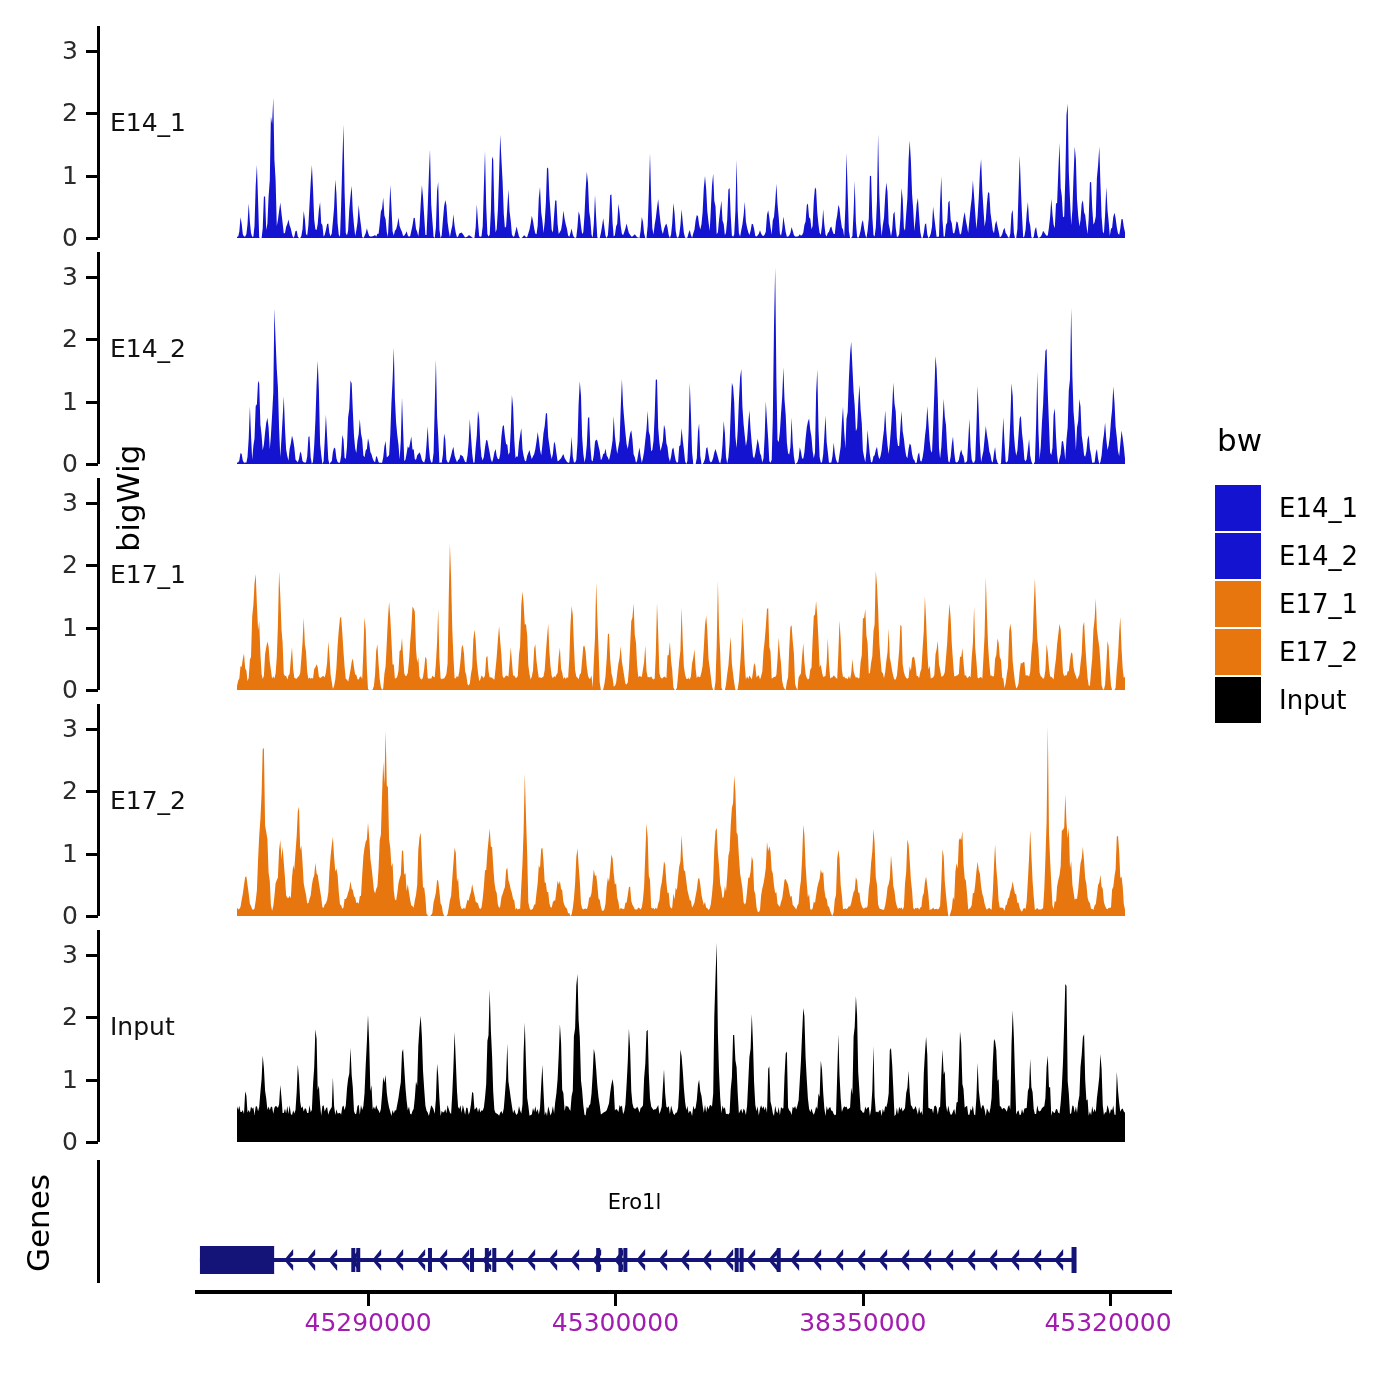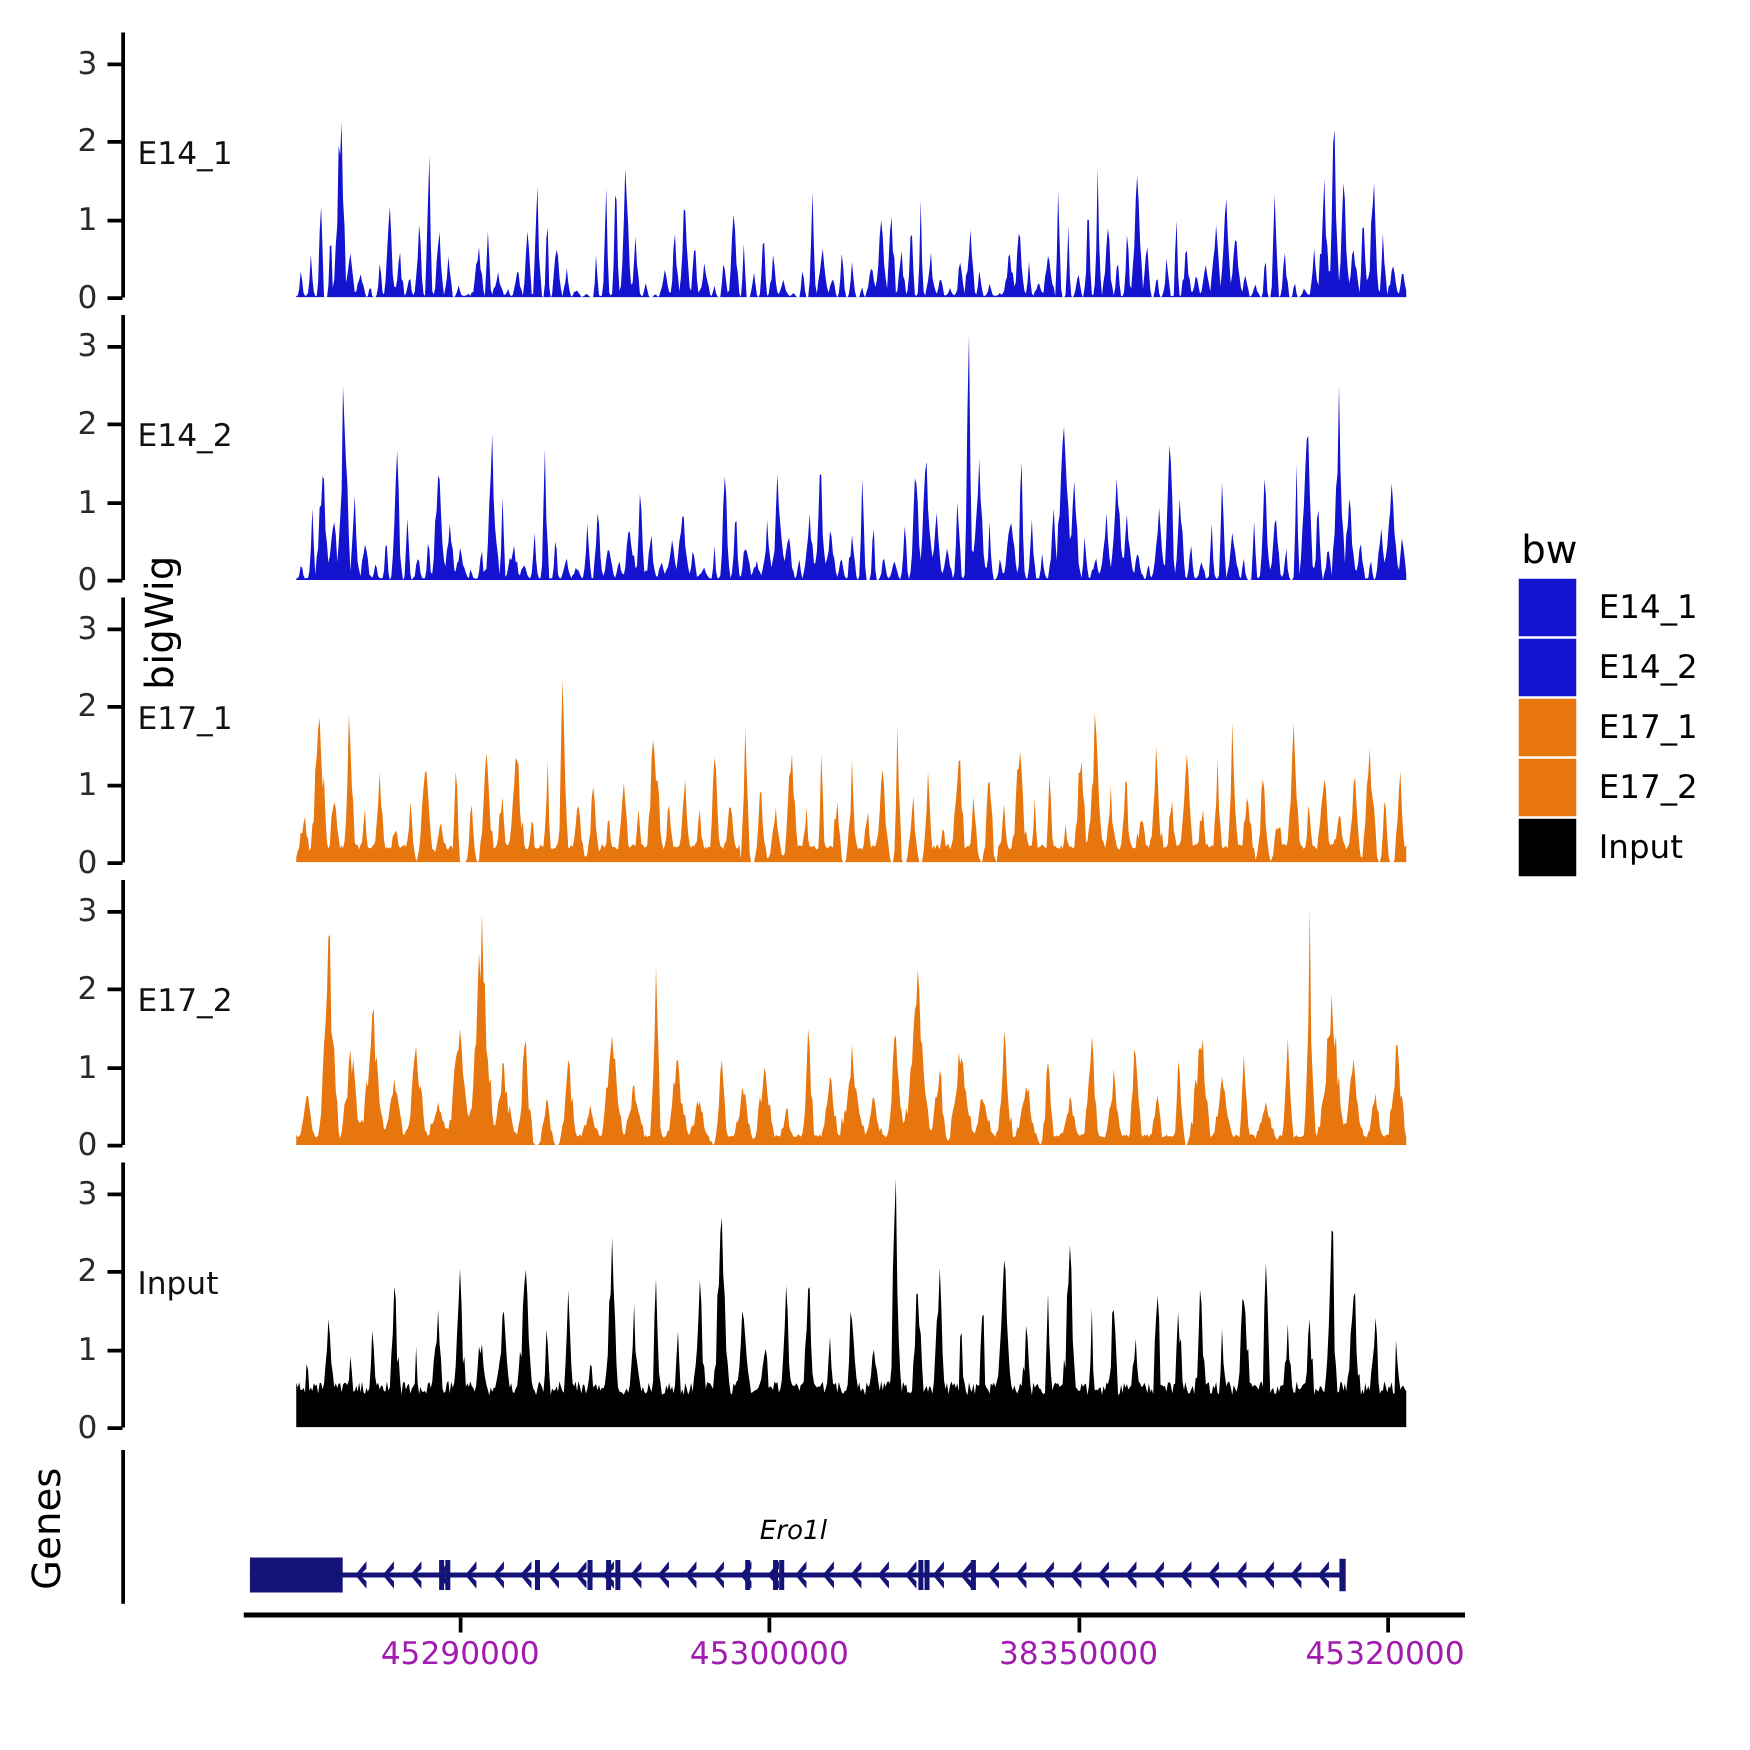--- a/index.html
+++ b/index.html
@@ -64,21 +64,21 @@
     position:absolute;top:4px;width:3px;height:12px;background:#000;
   }
   #xaxis .xticklab{
     position:absolute;top:18px;font-size:25px;color:#a21caf;
     transform:translateX(-50%);white-space:nowrap;
   }
 
   
   #legend{position:absolute;left:1215px;top:425px;width:180px;}
   #legend .legend-title{
-    font-size:31px;color:#000;margin:0 0 6px 2px;line-height:1;
+    font-size:31px;color:#000;margin:0 0 28px 2px;line-height:1;
   }
   .legend-row{display:flex;align-items:center;height:48px;}
   .legend-key{
     width:46px;height:46px;flex:0 0 46px;
   }
   .legend-text{
     margin-left:18px;font-size:26px;color:#000;white-space:nowrap;
   }
 </style>
 </head>
@@ -173,21 +173,21 @@
         <div class="plotarea">
           <svg width="1080" height="212">
             <path d="M137,212 L137.0,176.2 L138.2,180.1 L139.3,175.8 L140.5,182.0 L141.7,181.9 L142.8,180.1 L144.0,183.9 L145.2,161.2 L146.4,165.8 L147.5,182.5 L148.7,179.9 L149.9,182.8 L151.0,176.5 L152.2,178.8 L153.4,177.6 L154.5,184.9 L155.7,176.4 L156.9,176.3 L158.1,181.3 L159.2,177.0 L160.4,162.1 L161.6,149.1 L162.7,125.4 L163.9,138.0 L165.1,160.7 L166.2,168.2 L167.4,179.7 L168.6,176.5 L169.8,180.3 L170.9,176.7 L172.1,176.8 L173.3,183.8 L174.4,177.7 L175.6,176.1 L176.8,176.5 L177.9,178.0 L179.1,174.2 L180.3,155.0 L181.5,167.7 L182.6,182.9 L183.8,183.0 L185.0,178.6 L186.1,183.4 L187.3,175.9 L188.5,183.9 L189.6,175.2 L190.8,183.7 L192.0,185.2 L193.2,180.2 L194.3,183.6 L195.5,180.1 L196.7,161.9 L197.8,134.4 L199.0,148.3 L200.2,171.7 L201.3,178.2 L202.5,176.2 L203.7,181.5 L204.9,178.3 L206.0,178.7 L207.2,183.0 L208.4,182.9 L209.5,175.2 L210.7,182.3 L211.9,179.8 L213.0,154.9 L214.2,137.2 L215.4,99.2 L216.6,108.8 L217.7,160.0 L218.9,155.6 L220.1,174.3 L221.2,185.8 L222.4,176.1 L223.6,175.3 L224.7,181.5 L225.9,178.4 L227.1,176.9 L228.3,184.8 L229.4,181.0 L230.6,178.9 L231.8,176.9 L232.9,147.2 L234.1,176.1 L235.3,185.1 L236.4,179.3 L237.6,183.4 L238.8,183.3 L240.0,182.8 L241.1,184.7 L242.3,176.9 L243.5,175.6 L244.6,180.3 L245.8,175.5 L247.0,158.5 L248.1,148.9 L249.3,143.5 L250.5,117.7 L251.7,145.3 L252.8,157.2 L254.0,180.9 L255.2,184.3 L256.3,183.4 L257.5,176.1 L258.7,174.8 L259.8,184.7 L261.0,175.1 L262.2,180.1 L263.4,175.9 L264.5,163.6 L265.7,135.5 L266.9,111.6 L268.0,84.8 L269.2,112.8 L270.4,161.0 L271.5,155.2 L272.7,179.5 L273.9,176.5 L275.1,179.6 L276.2,175.1 L277.4,178.8 L278.6,180.4 L279.7,183.2 L280.9,178.7 L282.1,163.9 L283.2,147.1 L284.4,152.8 L285.6,145.1 L286.8,162.7 L287.9,171.2 L289.1,177.6 L290.3,181.7 L291.4,186.1 L292.6,179.9 L293.8,183.6 L294.9,180.2 L296.1,180.4 L297.3,174.3 L298.5,167.8 L299.6,159.7 L300.8,152.2 L302.0,122.4 L303.1,118.9 L304.3,138.4 L305.5,158.0 L306.6,170.4 L307.8,180.2 L309.0,176.5 L310.2,183.8 L311.3,184.4 L312.5,181.0 L313.7,178.7 L314.8,168.0 L316.0,151.4 L317.2,155.8 L318.3,115.8 L319.5,97.4 L320.7,85.7 L321.9,106.5 L323.0,140.6 L324.2,158.9 L325.4,175.4 L326.5,180.5 L327.7,182.6 L328.9,186.0 L330.0,180.7 L331.2,175.2 L332.4,176.9 L333.6,179.5 L334.7,183.8 L335.9,169.3 L337.1,133.7 L338.2,145.3 L339.4,168.5 L340.6,185.9 L341.7,180.8 L342.9,182.6 L344.1,182.0 L345.3,179.0 L346.4,183.3 L347.6,175.0 L348.8,179.3 L349.9,182.6 L351.1,184.1 L352.3,163.0 L353.4,137.3 L354.6,102.0 L355.8,130.8 L357.0,160.9 L358.1,176.7 L359.3,178.9 L360.5,175.2 L361.6,183.0 L362.8,174.9 L364.0,179.5 L365.1,184.8 L366.3,177.5 L367.5,177.9 L368.7,184.7 L369.8,181.5 L371.0,174.1 L372.2,161.8 L373.3,163.2 L374.5,179.8 L375.7,178.6 L376.8,177.1 L378.0,182.2 L379.2,177.7 L380.4,182.5 L381.5,180.2 L382.7,180.8 L383.9,177.3 L385.0,167.7 L386.2,154.1 L387.4,111.1 L388.5,105.3 L389.7,59.7 L390.9,100.7 L392.1,126.2 L393.2,161.5 L394.4,180.1 L395.6,183.1 L396.7,183.6 L397.9,184.3 L399.1,185.7 L400.2,182.7 L401.4,181.0 L402.6,184.1 L403.8,178.3 L404.9,164.7 L406.1,147.9 L407.3,113.4 L408.4,151.2 L409.6,159.4 L410.8,168.6 L411.9,176.1 L413.1,183.2 L414.3,179.6 L415.5,183.3 L416.6,185.0 L417.8,183.1 L419.0,176.1 L420.1,180.6 L421.3,183.4 L422.5,174.3 L423.6,122.8 L424.8,92.4 L426.0,134.5 L427.2,168.1 L428.3,175.5 L429.5,185.7 L430.7,184.9 L431.8,184.5 L433.0,178.1 L434.2,181.8 L435.3,176.2 L436.5,182.2 L437.7,179.0 L438.8,184.6 L440.0,178.0 L441.2,155.1 L442.4,134.8 L443.5,161.2 L444.7,184.9 L445.9,181.4 L447.0,186.0 L448.2,176.3 L449.4,180.8 L450.5,185.5 L451.7,182.6 L452.9,176.1 L454.1,183.6 L455.2,172.2 L456.4,163.2 L457.6,148.9 L458.7,125.4 L459.9,94.2 L461.1,112.8 L462.2,159.8 L463.4,163.3 L464.6,181.1 L465.8,175.5 L466.9,176.5 L468.1,176.5 L469.3,178.9 L470.4,180.9 L471.6,166.2 L472.8,160.8 L473.9,106.3 L475.1,98.2 L476.3,55.5 L477.5,44.0 L478.6,89.9 L479.8,106.9 L481.0,150.4 L482.1,160.0 L483.3,175.3 L484.5,184.7 L485.6,185.6 L486.8,176.8 L488.0,178.8 L489.2,175.4 L490.3,173.9 L491.5,163.7 L492.7,143.8 L493.8,118.7 L495.0,124.7 L496.2,139.6 L497.3,155.3 L498.5,167.3 L499.7,175.3 L500.9,184.4 L502.0,183.7 L503.2,182.8 L504.4,182.1 L505.5,181.5 L506.7,180.2 L507.9,176.8 L509.0,173.2 L510.2,162.6 L511.4,154.6 L512.6,148.9 L513.7,156.8 L514.9,180.4 L516.1,179.0 L517.2,179.8 L518.4,182.0 L519.6,174.9 L520.7,177.0 L521.9,175.6 L523.1,184.2 L524.3,180.9 L525.4,174.4 L526.6,154.4 L527.8,131.0 L528.9,98.6 L530.1,118.2 L531.3,161.1 L532.4,173.3 L533.6,177.8 L534.8,178.7 L536.0,178.5 L537.1,176.5 L538.3,178.7 L539.5,182.7 L540.6,177.9 L541.8,177.2 L543.0,175.3 L544.1,148.2 L545.3,133.7 L546.5,101.2 L547.7,99.7 L548.8,143.1 L550.0,168.5 L551.2,176.5 L552.3,178.3 L553.5,180.0 L554.7,179.2 L555.8,179.3 L557.0,177.6 L558.2,175.1 L559.4,183.9 L560.5,180.9 L561.7,176.4 L562.9,156.5 L564.0,139.3 L565.2,163.7 L566.4,176.8 L567.5,177.7 L568.7,175.9 L569.9,184.0 L571.1,175.4 L572.2,179.8 L573.4,183.7 L574.6,185.1 L575.7,182.8 L576.9,182.6 L578.1,177.8 L579.2,159.2 L580.4,119.4 L581.6,126.2 L582.8,141.2 L583.9,158.2 L585.1,171.7 L586.3,180.2 L587.4,175.9 L588.6,183.3 L589.8,180.7 L590.9,181.7 L592.1,186.1 L593.3,175.7 L594.5,179.5 L595.6,178.0 L596.8,170.1 L598.0,154.8 L599.1,149.8 L600.3,161.2 L601.5,166.1 L602.6,175.2 L603.8,182.7 L605.0,174.8 L606.2,182.4 L607.3,175.9 L608.5,179.4 L609.7,175.5 L610.8,174.9 L612.0,176.7 L613.2,163.6 L614.3,86.4 L615.5,47.0 L616.7,12.5 L617.9,103.8 L619.0,141.2 L620.2,167.8 L621.4,183.3 L622.5,175.4 L623.7,179.1 L624.9,177.3 L626.0,184.0 L627.2,183.8 L628.4,184.5 L629.6,182.7 L630.7,159.8 L631.9,147.3 L633.1,105.1 L634.2,104.9 L635.4,130.3 L636.6,137.2 L637.7,163.1 L638.9,183.5 L640.1,181.0 L641.3,178.7 L642.4,183.5 L643.6,178.5 L644.8,180.5 L645.9,185.0 L647.1,175.5 L648.3,150.7 L649.4,127.2 L650.6,118.8 L651.8,84.0 L653.0,113.6 L654.1,152.8 L655.3,174.8 L656.5,181.2 L657.6,176.2 L658.8,185.4 L660.0,178.4 L661.1,175.2 L662.3,178.5 L663.5,176.3 L664.7,180.3 L665.8,176.5 L667.0,182.9 L668.2,138.9 L669.3,136.3 L670.5,171.4 L671.7,176.5 L672.8,183.1 L674.0,185.9 L675.2,175.7 L676.4,181.4 L677.5,183.3 L678.7,176.9 L679.9,185.3 L681.0,177.0 L682.2,178.5 L683.4,178.2 L684.5,146.6 L685.7,123.4 L686.9,121.6 L688.1,177.5 L689.2,180.2 L690.4,181.5 L691.6,184.9 L692.7,176.7 L693.9,178.3 L695.1,176.0 L696.2,179.6 L697.4,175.5 L698.6,170.2 L699.8,150.4 L700.9,132.1 L702.1,103.7 L703.3,78.1 L704.4,86.2 L705.6,127.5 L706.8,149.9 L707.9,168.2 L709.1,178.8 L710.3,182.3 L711.5,178.4 L712.6,182.4 L713.8,184.7 L715.0,181.5 L716.1,176.5 L717.3,178.9 L718.5,163.4 L719.6,166.9 L720.8,130.6 L722.0,139.8 L723.2,162.6 L724.3,177.9 L725.5,186.1 L726.7,175.9 L727.8,180.2 L729.0,178.1 L730.2,177.1 L731.3,180.5 L732.5,181.1 L733.7,184.1 L734.8,185.2 L736.0,184.4 L737.2,145.3 L738.4,104.3 L739.5,144.7 L740.7,168.6 L741.9,182.1 L743.0,178.4 L744.2,176.2 L745.4,177.2 L746.5,176.5 L747.7,179.5 L748.9,178.4 L750.1,177.4 L751.2,157.4 L752.4,164.5 L753.6,106.5 L754.7,97.0 L755.9,66.0 L757.1,85.4 L758.2,141.7 L759.4,160.6 L760.6,179.7 L761.8,181.1 L762.9,182.7 L764.1,182.4 L765.3,176.6 L766.4,179.4 L767.6,177.6 L768.8,176.9 L769.9,185.9 L771.1,179.1 L772.3,160.6 L773.5,116.0 L774.6,166.3 L775.8,182.3 L777.0,181.6 L778.1,182.4 L779.3,180.4 L780.5,180.0 L781.6,186.0 L782.8,178.8 L784.0,182.5 L785.2,175.9 L786.3,177.3 L787.5,172.4 L788.7,163.3 L789.8,120.2 L791.0,117.9 L792.2,134.9 L793.3,158.6 L794.5,186.1 L795.7,184.8 L796.9,177.8 L798.0,184.6 L799.2,176.4 L800.4,180.1 L801.5,177.2 L802.7,181.6 L803.9,179.8 L805.0,178.1 L806.2,162.9 L807.4,157.7 L808.6,140.8 L809.7,162.2 L810.9,174.9 L812.1,176.7 L813.2,179.6 L814.4,178.7 L815.6,176.1 L816.7,179.7 L817.9,184.6 L819.1,176.7 L820.3,183.6 L821.4,181.1 L822.6,185.3 L823.8,143.6 L824.9,123.7 L826.1,106.6 L827.3,124.8 L828.4,177.7 L829.6,178.2 L830.8,179.2 L832.0,178.8 L833.1,183.3 L834.3,176.3 L835.5,175.6 L836.6,177.3 L837.8,184.8 L839.0,177.4 L840.1,177.0 L841.3,145.2 L842.5,119.5 L843.7,144.4 L844.8,141.0 L846.0,174.9 L847.2,182.0 L848.3,175.5 L849.5,181.4 L850.7,184.7 L851.8,184.5 L853.0,181.4 L854.2,178.8 L855.4,185.1 L856.5,172.5 L857.7,171.9 L858.9,138.4 L860.0,101.5 L861.2,112.9 L862.4,153.9 L863.5,159.1 L864.7,177.8 L865.9,176.5 L867.1,175.7 L868.2,184.7 L869.4,184.8 L870.6,178.5 L871.7,180.7 L872.9,175.5 L874.1,184.6 L875.2,185.2 L876.4,167.7 L877.6,132.7 L878.8,160.3 L879.9,170.5 L881.1,179.0 L882.3,175.5 L883.4,175.3 L884.6,179.5 L885.8,185.9 L886.9,178.2 L888.1,180.7 L889.3,183.3 L890.5,177.5 L891.6,167.8 L892.8,132.3 L894.0,108.9 L895.1,111.2 L896.3,120.0 L897.5,150.9 L898.6,149.0 L899.8,175.9 L901.0,176.7 L902.2,179.5 L903.3,178.0 L904.5,178.3 L905.7,179.8 L906.8,181.8 L908.0,176.7 L909.2,174.9 L910.3,179.5 L911.5,114.5 L912.7,80.3 L913.9,107.6 L915.0,145.8 L916.2,184.5 L917.4,181.5 L918.5,180.3 L919.7,185.2 L920.9,184.5 L922.0,179.0 L923.2,183.6 L924.4,178.5 L925.6,178.3 L926.7,177.9 L927.9,161.0 L929.1,157.3 L930.2,128.7 L931.4,157.3 L932.6,162.2 L933.7,178.9 L934.9,183.9 L936.1,184.1 L937.3,175.2 L938.4,180.6 L939.6,181.5 L940.8,180.6 L941.9,178.2 L943.1,177.1 L944.3,176.3 L945.4,167.9 L946.6,136.7 L947.8,125.4 L949.0,157.7 L950.1,156.7 L951.3,185.8 L952.5,180.7 L953.6,182.4 L954.8,183.1 L956.0,178.9 L957.1,179.3 L958.3,182.7 L959.5,183.6 L960.7,172.4 L961.8,157.3 L963.0,131.7 L964.2,93.8 L965.3,54.0 L966.5,55.9 L967.7,151.2 L968.8,163.0 L970.0,183.9 L971.2,183.3 L972.4,175.5 L973.5,176.0 L974.7,182.6 L975.9,176.5 L977.0,183.1 L978.2,171.9 L979.4,165.5 L980.5,137.1 L981.7,125.0 L982.9,107.2 L984.1,104.2 L985.2,150.1 L986.4,170.4 L987.6,169.2 L988.7,185.8 L989.9,181.5 L991.1,185.2 L992.2,176.3 L993.4,182.6 L994.6,178.7 L995.8,182.3 L996.9,168.2 L998.1,158.1 L999.3,146.7 L1000.4,123.9 L1001.6,139.0 L1002.8,175.6 L1003.9,184.9 L1005.1,182.3 L1006.3,182.6 L1007.5,175.0 L1008.6,179.0 L1009.8,183.9 L1011.0,178.9 L1012.1,180.5 L1013.3,175.6 L1014.5,184.8 L1015.6,184.8 L1016.8,141.8 L1018.0,160.3 L1019.2,172.9 L1020.3,181.7 L1021.5,179.2 L1022.7,178.6 L1023.8,181.4 L1025.0,182.8 L1025,212 Z" fill="#000000"></path>
           </svg>
         </div>
       </div>
     </div>
 
   <div id="genes-panel">
     <div class="gaxisline"></div>
-    <div id="gene-label" style="left: 607.742px; top: 52px; font-style: italic;">Ero1l</div>
+    <div id="gene-label" style="left: 607.742px; top: 30px;">Ero1l</div>
     <svg id="gene-svg" width="1180" height="140">
         <rect x="199.94683544303797" y="98" width="875.5898734177215" height="4" fill="#141478"></rect>
         <rect x="199.94683544303797" y="86" width="74.20253164556965" height="28" fill="#141478"></rect>
         <rect x="1071.5367088607595" y="87" width="5" height="26" fill="#141478"></rect>
         <rect x="351.2987341772152" y="88" width="4" height="24" fill="#141478"></rect>
         <rect x="356.24556962025315" y="88" width="4" height="24" fill="#141478"></rect>
         <rect x="427.97468354430384" y="88" width="4" height="24" fill="#141478"></rect>
         <rect x="470.0227848101266" y="88" width="4" height="24" fill="#141478"></rect>
         <rect x="484.8632911392405" y="88" width="4" height="24" fill="#141478"></rect>
         <rect x="492.2835443037975" y="88" width="4" height="24" fill="#141478"></rect>

